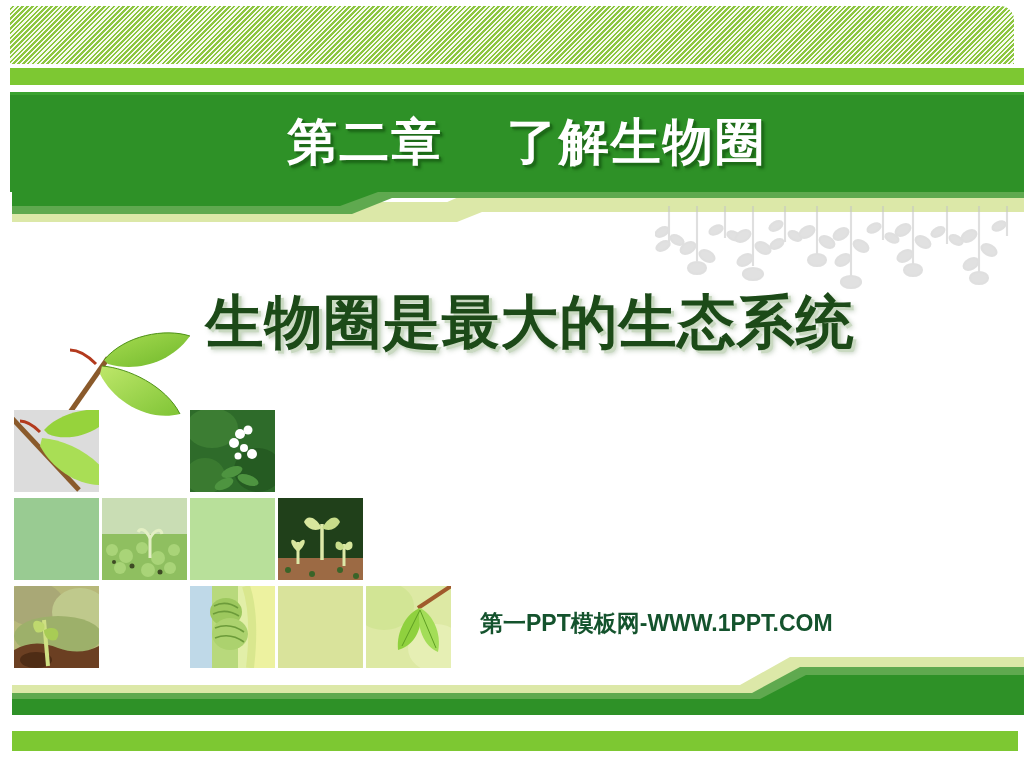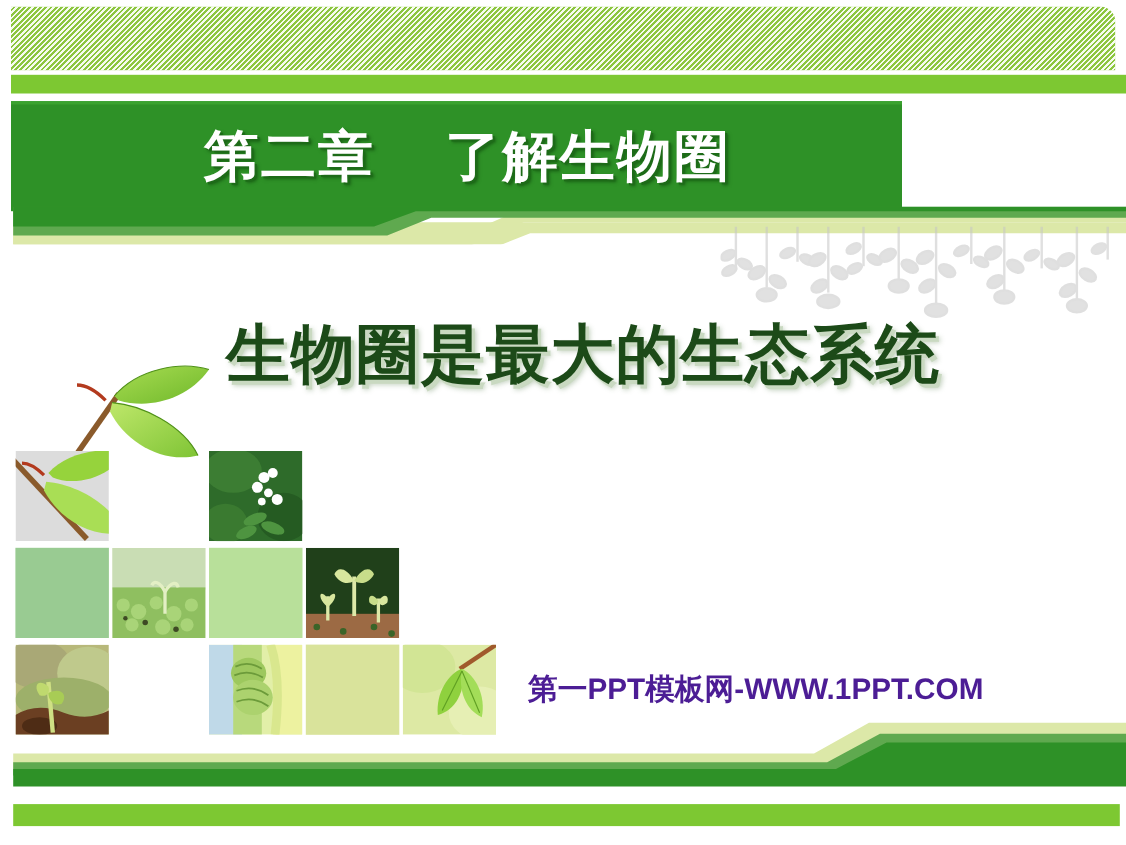--- a/index.html
+++ b/index.html
@@ -44,21 +44,21 @@
     width: 1014px;
     height: 17px;
     background: #7DC832;
   }
 
   
   .title-band {
     position: absolute;
     left: 10px;
     top: 92px;
-    width: 810px;
+    width: 1014px;
     height: 100px;
     background: #2E9127;
   }
   .title-band-inner-top {
     position: absolute;
     left: 0;
     top: 0;
     width: 100%;
     height: 3px;
     background: #3AA22F;
@@ -137,23 +137,23 @@
     height: 82px;
     overflow: hidden;
   }
   .tile svg { display: block; width: 100%; height: 100%; }
 
   
   .watermark {
     position: absolute;
     left: 480px;
     top: 608px;
-    font-size: 27px;
+    font-size: 23px;
     font-weight: bold;
-    color: #4c1d95;
+    color: #14532d;
     letter-spacing: 0px;
     white-space: pre;
   }
 
   
   .footer-chevrons {
     position: absolute;
     left: 0;
     top: 655px;
     width: 1024px;

